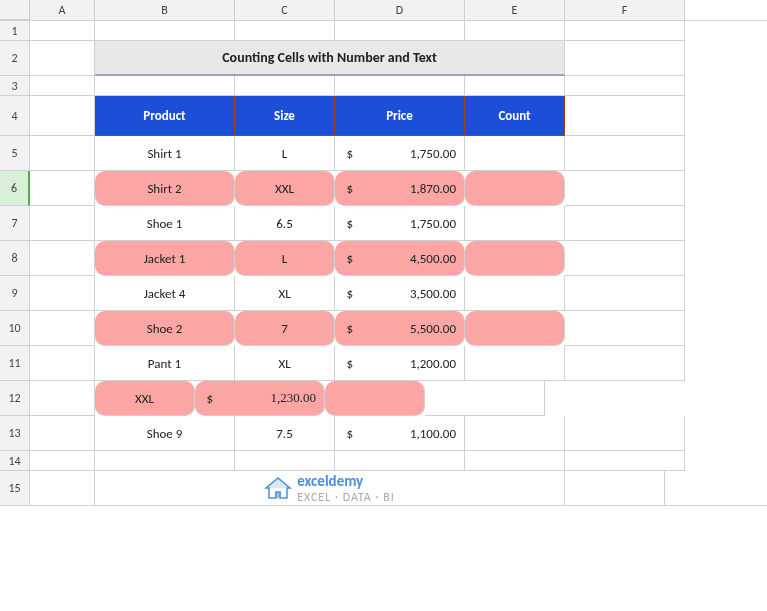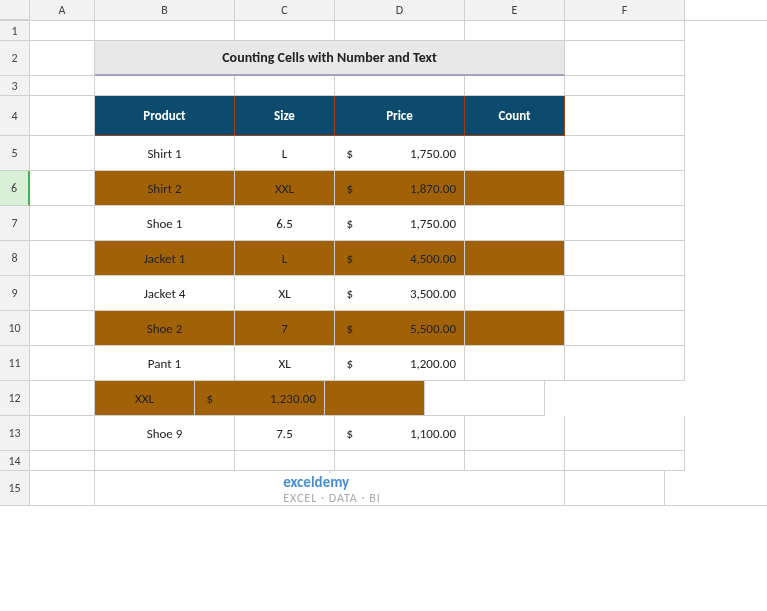--- a/index.html
+++ b/index.html
@@ -114,34 +114,35 @@
     .title-cell {
       background: #e8e8e8;
       font-weight: bold;
       font-size: 14px;
       justify-content: center;
       border-bottom: 2px solid #a0a0c0;
     }
 
     
     .th-cell {
-      background: #0c4a6e;
+      background: #1d4ed8;
       color: #fff;
       font-weight: bold;
       justify-content: center;
       font-size: 13px;
       border-color: #a04010;
     }
 
     
     .data-row-even {
       background: #fff;
     }
     .data-row-odd {
-      background: #a16207;
+      background: #fca5a5;
+      border-radius: 10px;
     }
 
     .cell-center { justify-content: center; }
 
     
     .row-header.active-row {
       background: #d8f0d8;
       border-right: 2px solid #4caf50;
     }
 
@@ -372,21 +373,21 @@
 
       <div class="grid-row">
         <div class="cell col-a row-h-35"></div>
         <div class="cell col-c row-h-35 data-row-odd cell-center">
           <span>XXL</span>
         </div>
         <div class="cell col-d row-h-35 data-row-odd" style="display:flex;flex-direction:row;padding:0;">
           <div style="width:22px;display:flex;align-items:center;justify-content:flex-end;padding-right:4px;">
               <span>$</span>
             </div>
-          <div style="flex:1;display:flex;align-items:center;justify-content:flex-end;padding-right:8px;">
+          <div style="flex:1;display:flex;align-items:center;justify-content:flex-end;padding-right:8px;font-family:Liberation Serif, serif;">
               <span>1,230.00</span>
             </div>
         </div>
         <div class="cell col-e row-h-35 data-row-odd"></div>
         <div class="cell col-f row-h-35"></div>
       </div>
 
       <div class="grid-row">
         <div class="cell col-a row-h-35"></div>
         <div class="cell col-b row-h-35 data-row-even cell-center">
@@ -411,21 +412,21 @@
         <div class="cell col-a row-h-20"></div>
         <div class="cell col-b row-h-20"></div>
         <div class="cell col-c row-h-20"></div>
         <div class="cell col-d row-h-20"></div>
         <div class="cell col-e row-h-20"></div>
         <div class="cell col-f row-h-20"></div>
       </div>
 
       <div class="grid-row" style="position:relative;">
         <div class="cell col-a row-h-35"></div>
-        <div class="cell row-h-35" style="width:470px;min-width:470px;justify-content:center;border-right:1px solid #d0d0d0;flex-direction:column;">
+        <div class="cell row-h-35" style="width:470px;min-width:470px;justify-content:center;border-right:1px solid #d0d0d0;">
 
           <svg class="logo-house" width="28" height="28" viewBox="0 0 28 28">
             <polygon points="14,4 2,14 5,14 5,24 12,24 12,18 16,18 16,24 23,24 23,14 26,14" fill="none" stroke="#4a90d9" stroke-width="1.5"></polygon>
             <polygon points="14,4 2,14 26,14" fill="#4a90d9" opacity="0.2"></polygon>
             <rect x="11" y="18" width="6" height="6" fill="#4a90d9" opacity="0.5"></rect>
           </svg>
           <div style="display:flex;flex-direction:column;margin-left:5px;">
             <span style="color:#4a90d9;font-weight:bold;font-size:15px;">exceldemy</span>
             <span style="font-size:12px;color:#aaa;letter-spacing:1px;">EXCEL · DATA · BI</span>
           </div>

